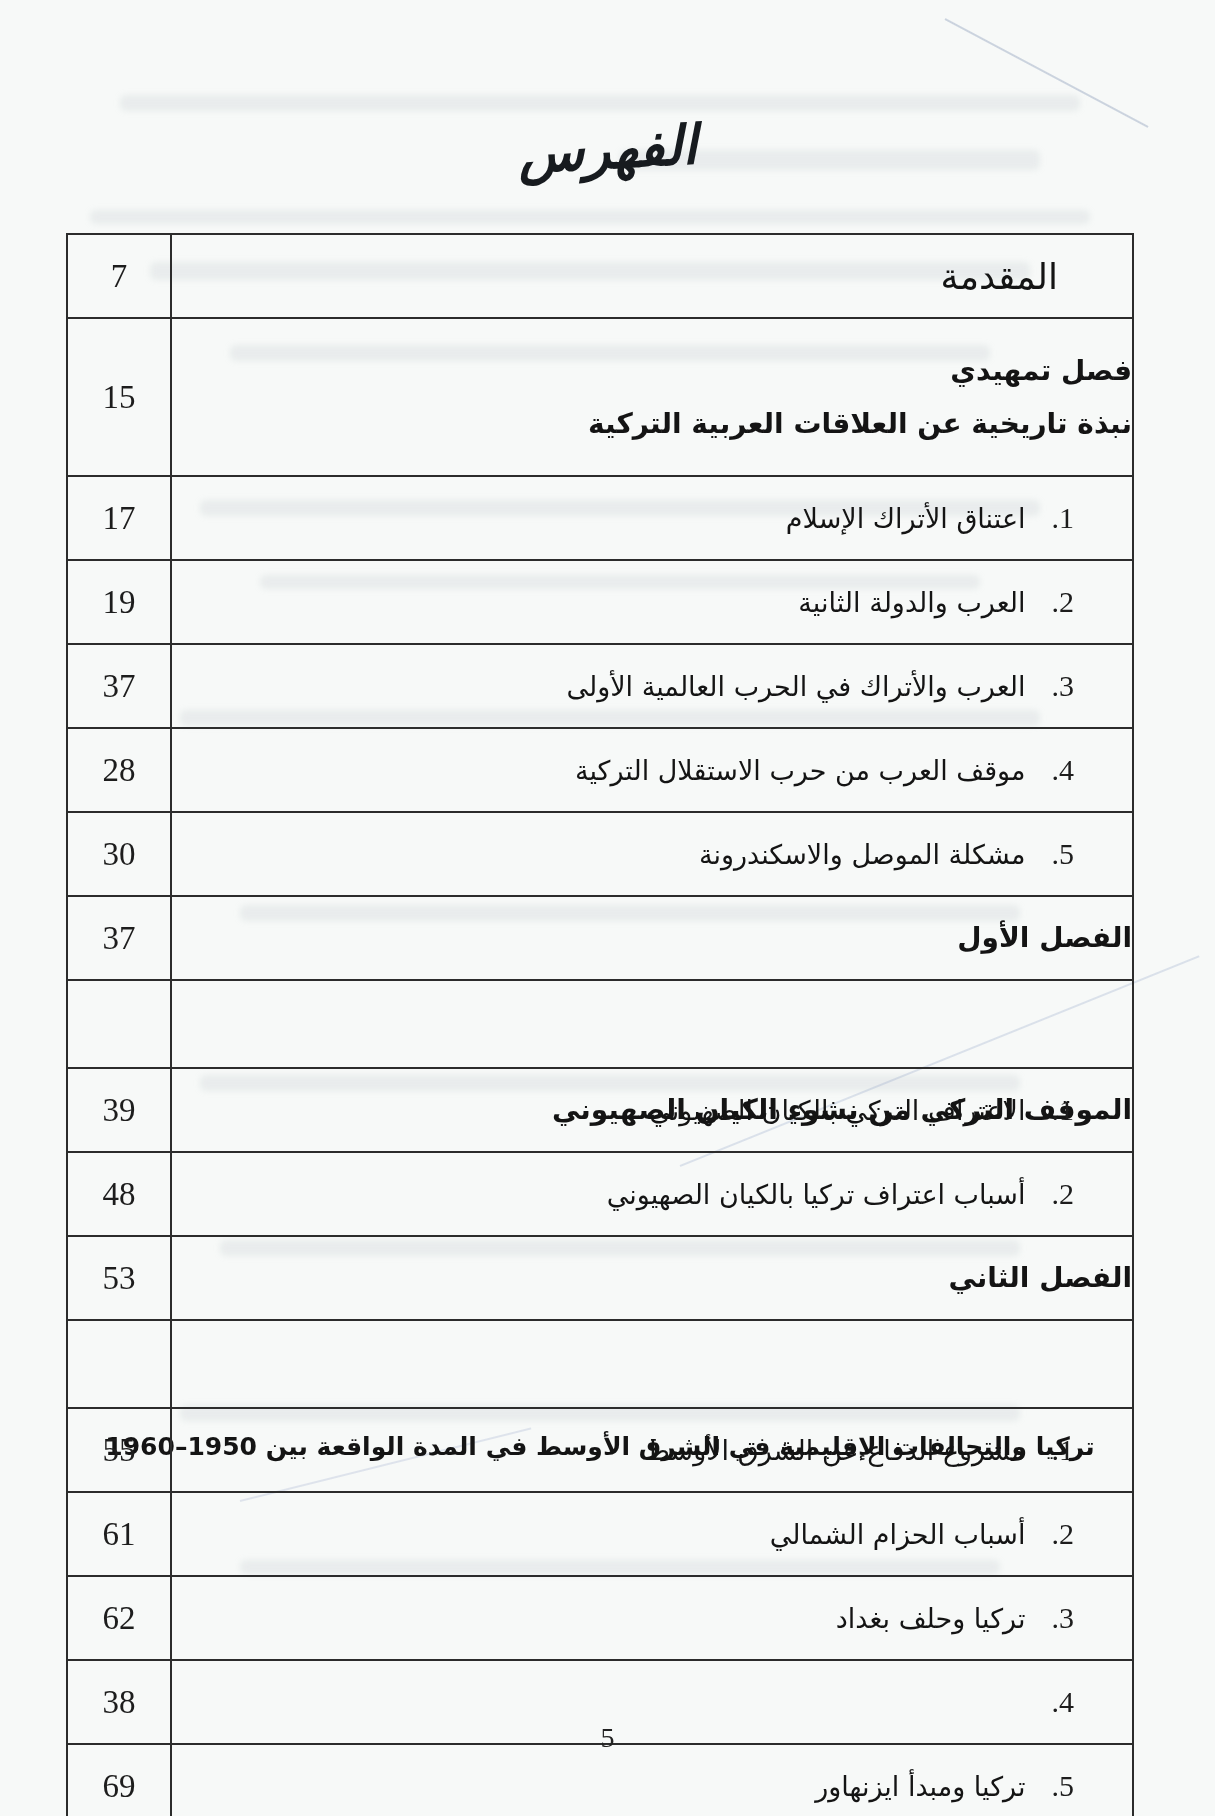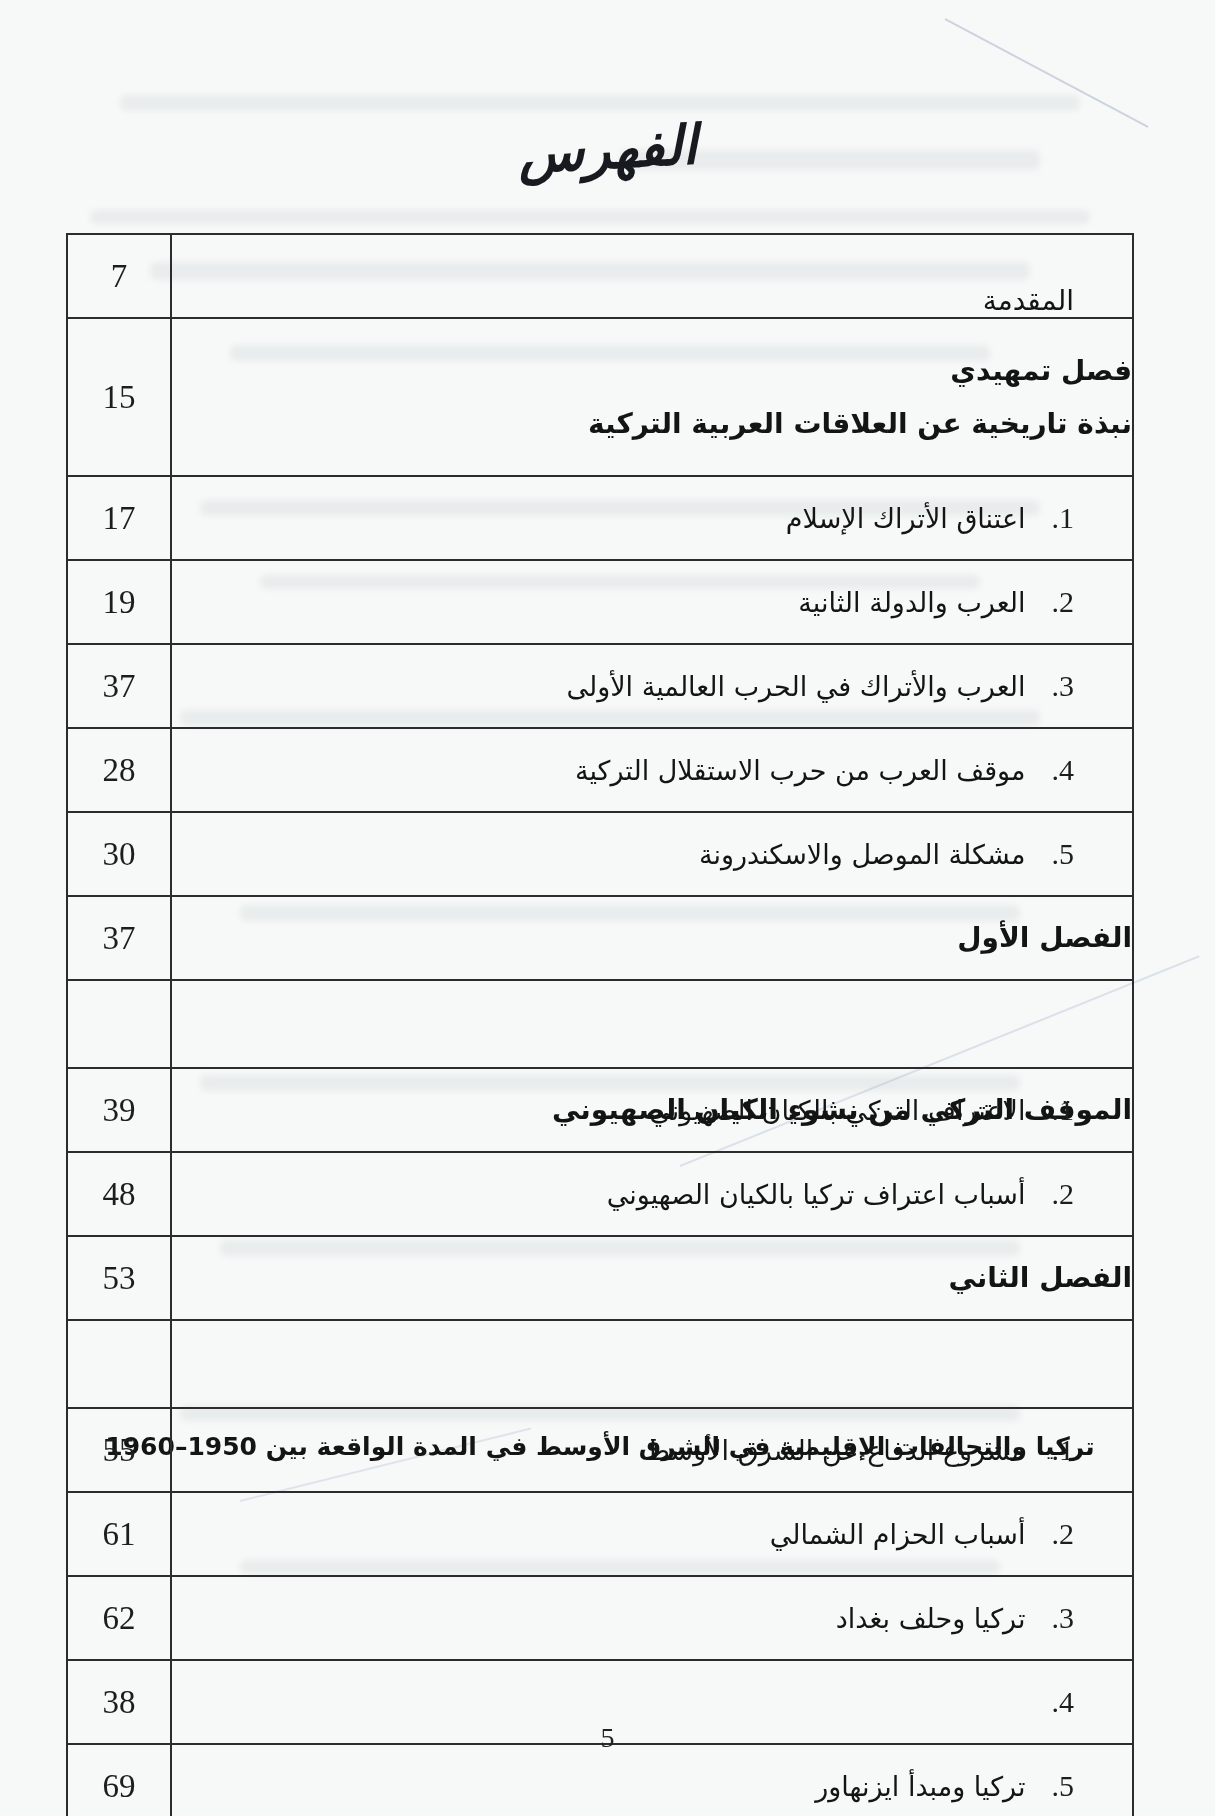--- a/index.html
+++ b/index.html
@@ -32,21 +32,21 @@
     width:102px;flex:0 0 102px;border-right:2px solid #2c2c2c;
     justify-content:center;
     font-family:"Liberation Serif",serif;font-size:33px;color:#1d1d1d;
   }
   .content{flex:1 1 auto;direction:rtl;color:#141414;}
   
   .item-line{display:flex;direction:rtl;align-items:baseline;gap:26px;padding-right:58px;}
   .inum{font-family:"Liberation Serif",serif;font-size:30px;color:#1d1d1d;}
   .ititle{font-size:27px;}
   
-  .plain .content{padding-right:58px;font-size:28px;align-items:flex-end;}
+  .plain .content{padding-right:74px;font-size:36px;}
   
   .section .content{flex-direction:column;justify-content:center;align-items:flex-start;font-weight:bold;}
   .sec-line{font-size:28px;line-height:1.9;white-space:nowrap;}
   
   .secwide .content{justify-content:center;font-weight:bold;}
   .secwide .sec-line{font-size:25px;}
   .footer-num{
     position:absolute;left:0;top:1722px;width:100%;text-align:center;
     font-family:"Liberation Serif",serif;font-size:28px;color:#222;
   }

